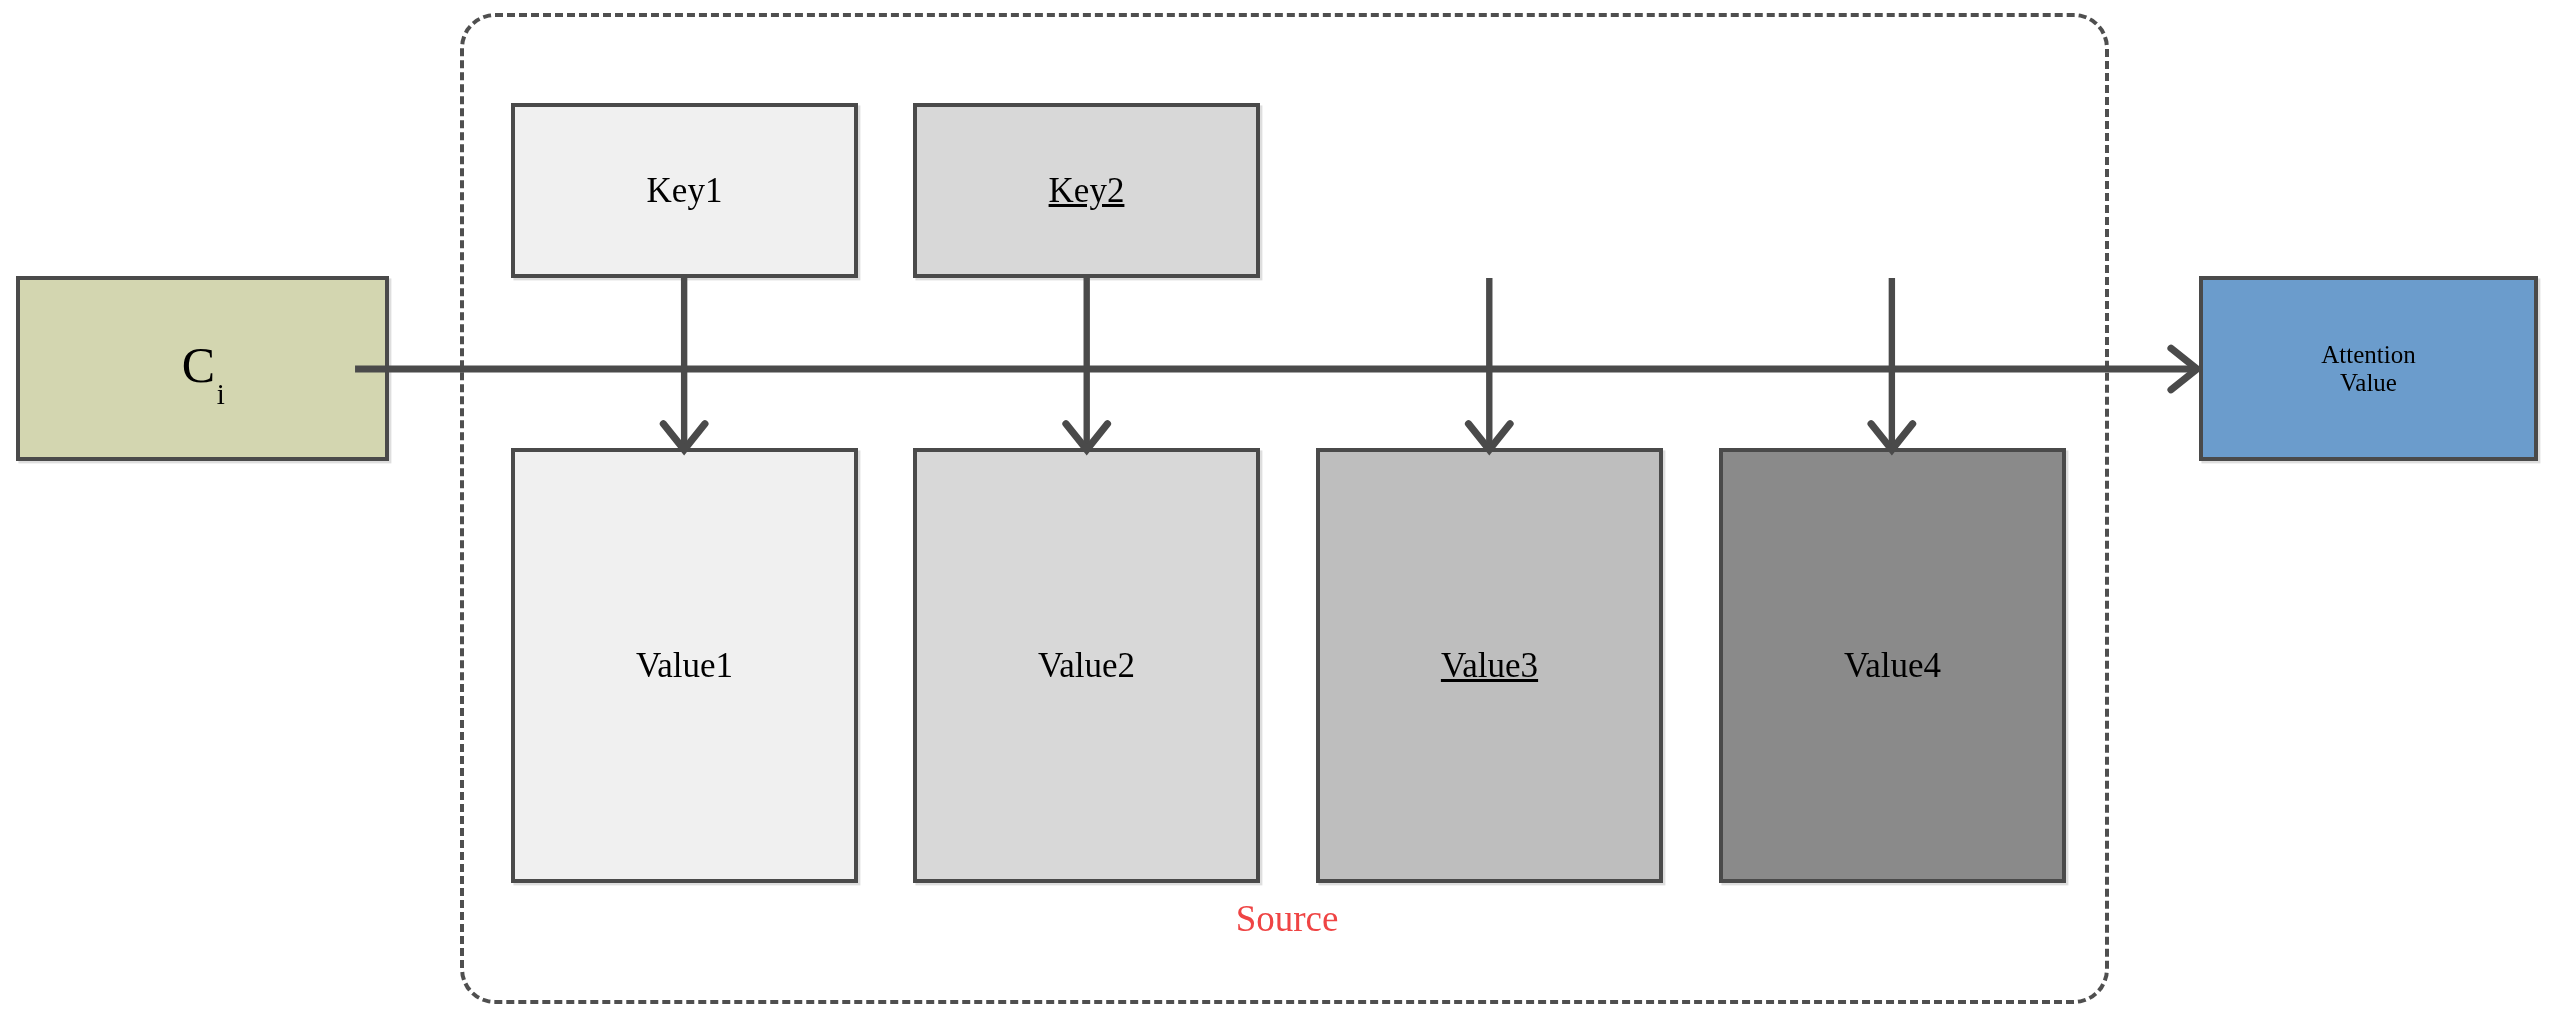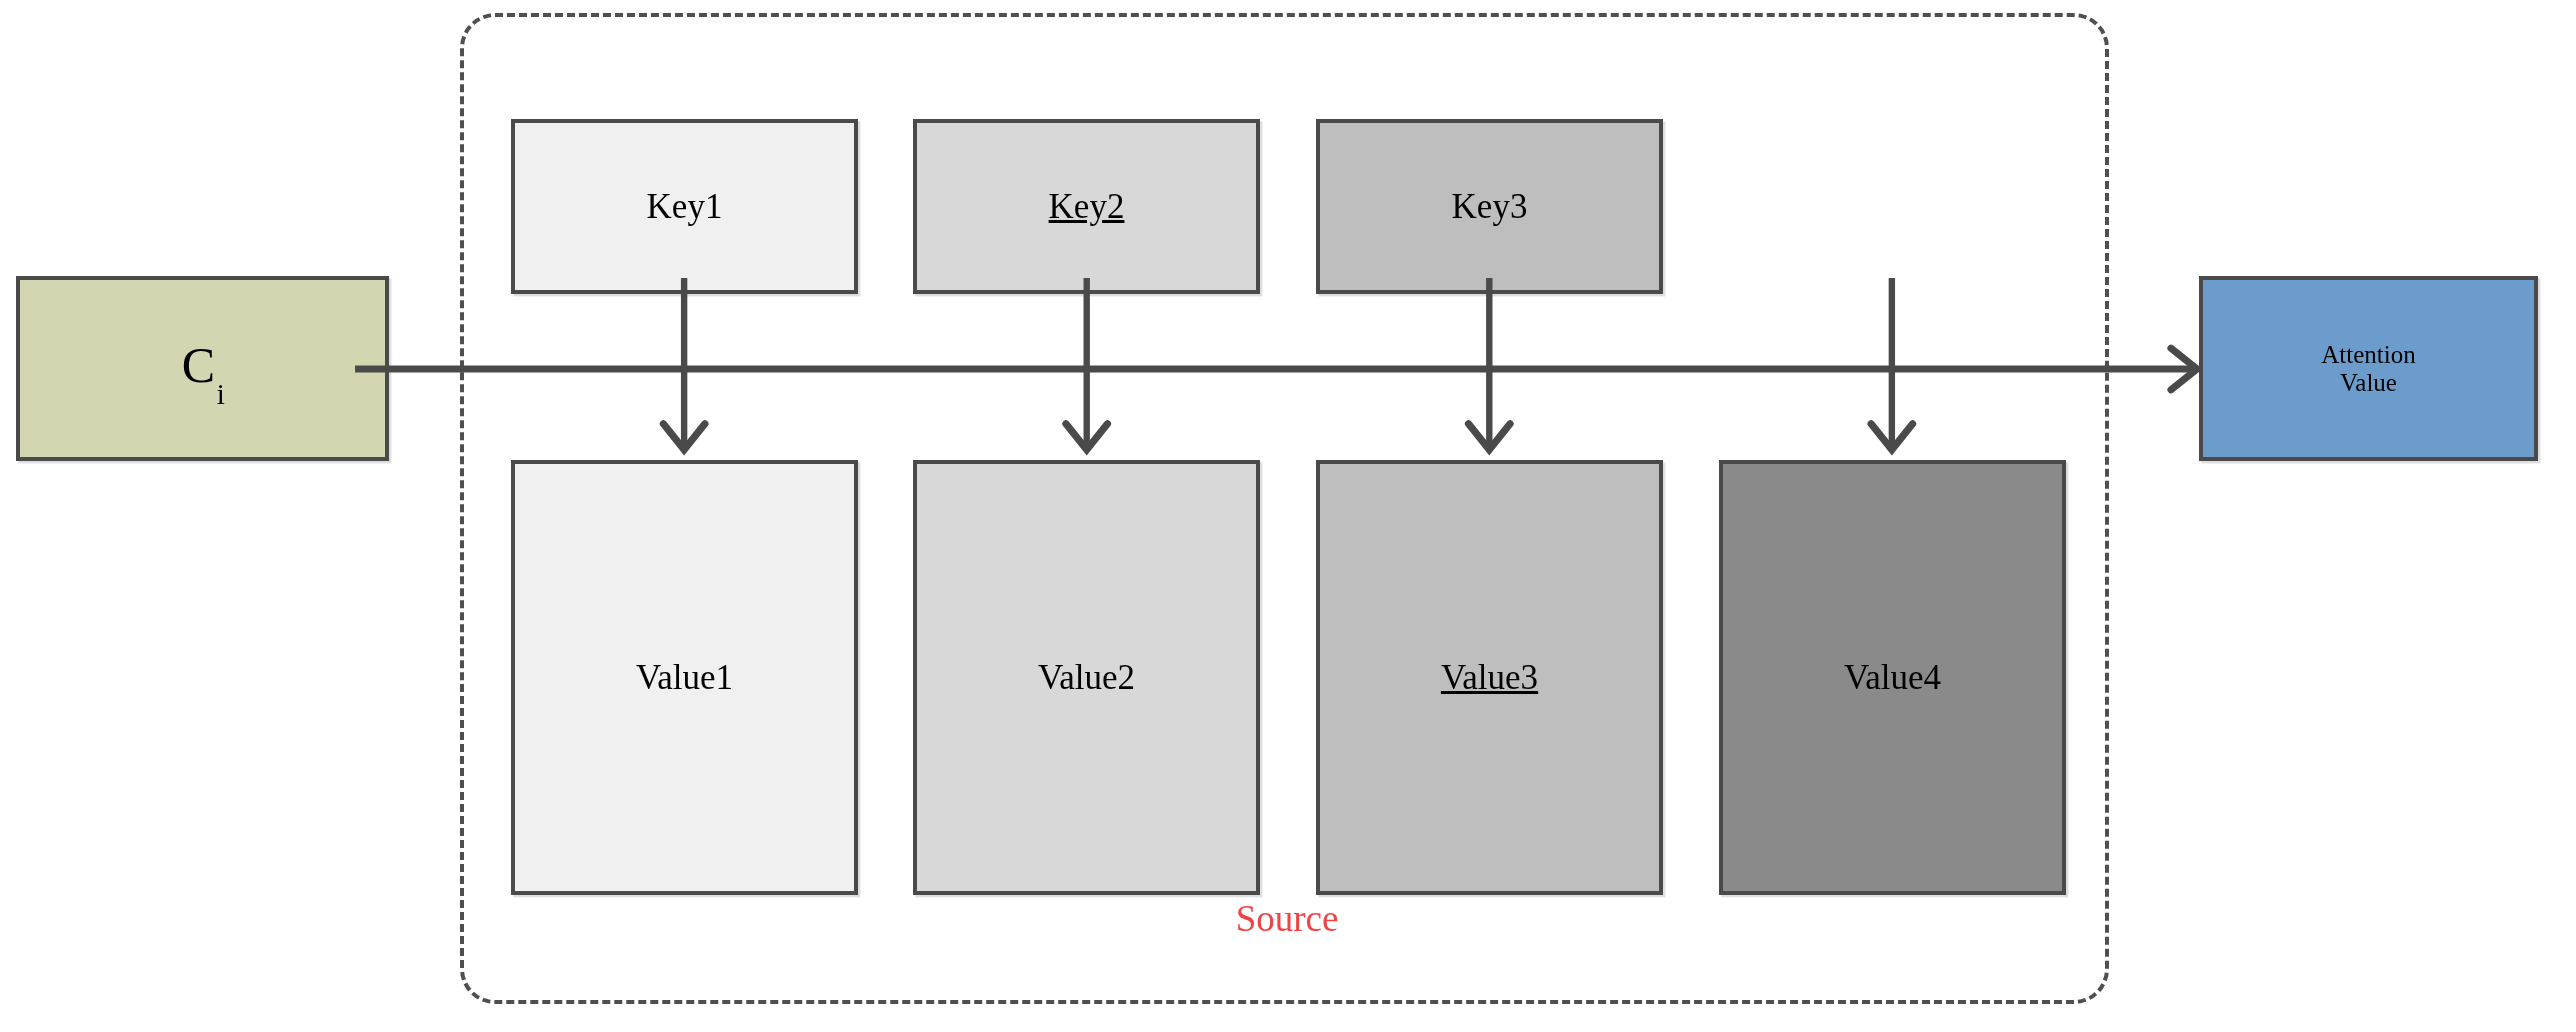--- a/index.html
+++ b/index.html
@@ -47,24 +47,23 @@
     top: 276px;
     width: 339px;
     height: 185px;
     font-size: 25px;
   }
   .node-key {
     top: 103px;
     width: 347px;
     height: 175px;
     font-size: 35px;
-    margin-top: 16px;
   }
   .node-value {
-    top: 460px;
+    top: 448px;
     width: 347px;
     height: 435px;
     font-size: 35px;
   }
   .source-box {
     position: absolute;
     left: 460px;
     top: 12.8px;
     width: 1649px;
     height: 991px;
@@ -103,23 +102,20 @@
   <div class="node node-ci" style="background: rgb(211, 214, 176); border-color: rgb(74, 74, 74);">
     <span><span>C</span><span class="sub">i</span></span>
   </div>
 
   <div class="node node-key" style="left: 511px; background: rgb(240, 240, 240); border-color: rgb(74, 74, 74);">
     <span>Key1</span>
   </div>
   <div class="node node-key" style="left: 913px; background: rgb(216, 216, 216); border-color: rgb(74, 74, 74); text-decoration: underline;">
     <span>Key2</span>
   </div>
-  <div class="node node-key" style="left: 1316px; background: rgb(190, 190, 190); border-color: rgb(74, 74, 74);">
-    <span>Key3</span>
-  </div>
 
   <div class="node node-value" style="left: 511px; background: rgb(240, 240, 240); border-color: rgb(74, 74, 74);">
     <span>Value1</span>
   </div>
   <div class="node node-value" style="left: 913px; background: rgb(216, 216, 216); border-color: rgb(74, 74, 74); text-align: right;">
     <span>Value2</span>
   </div>
   <div class="node node-value" style="left: 1316px; background: rgb(190, 190, 190); border-color: rgb(74, 74, 74); text-decoration: underline;">
     <span>Value3</span>
   </div>

